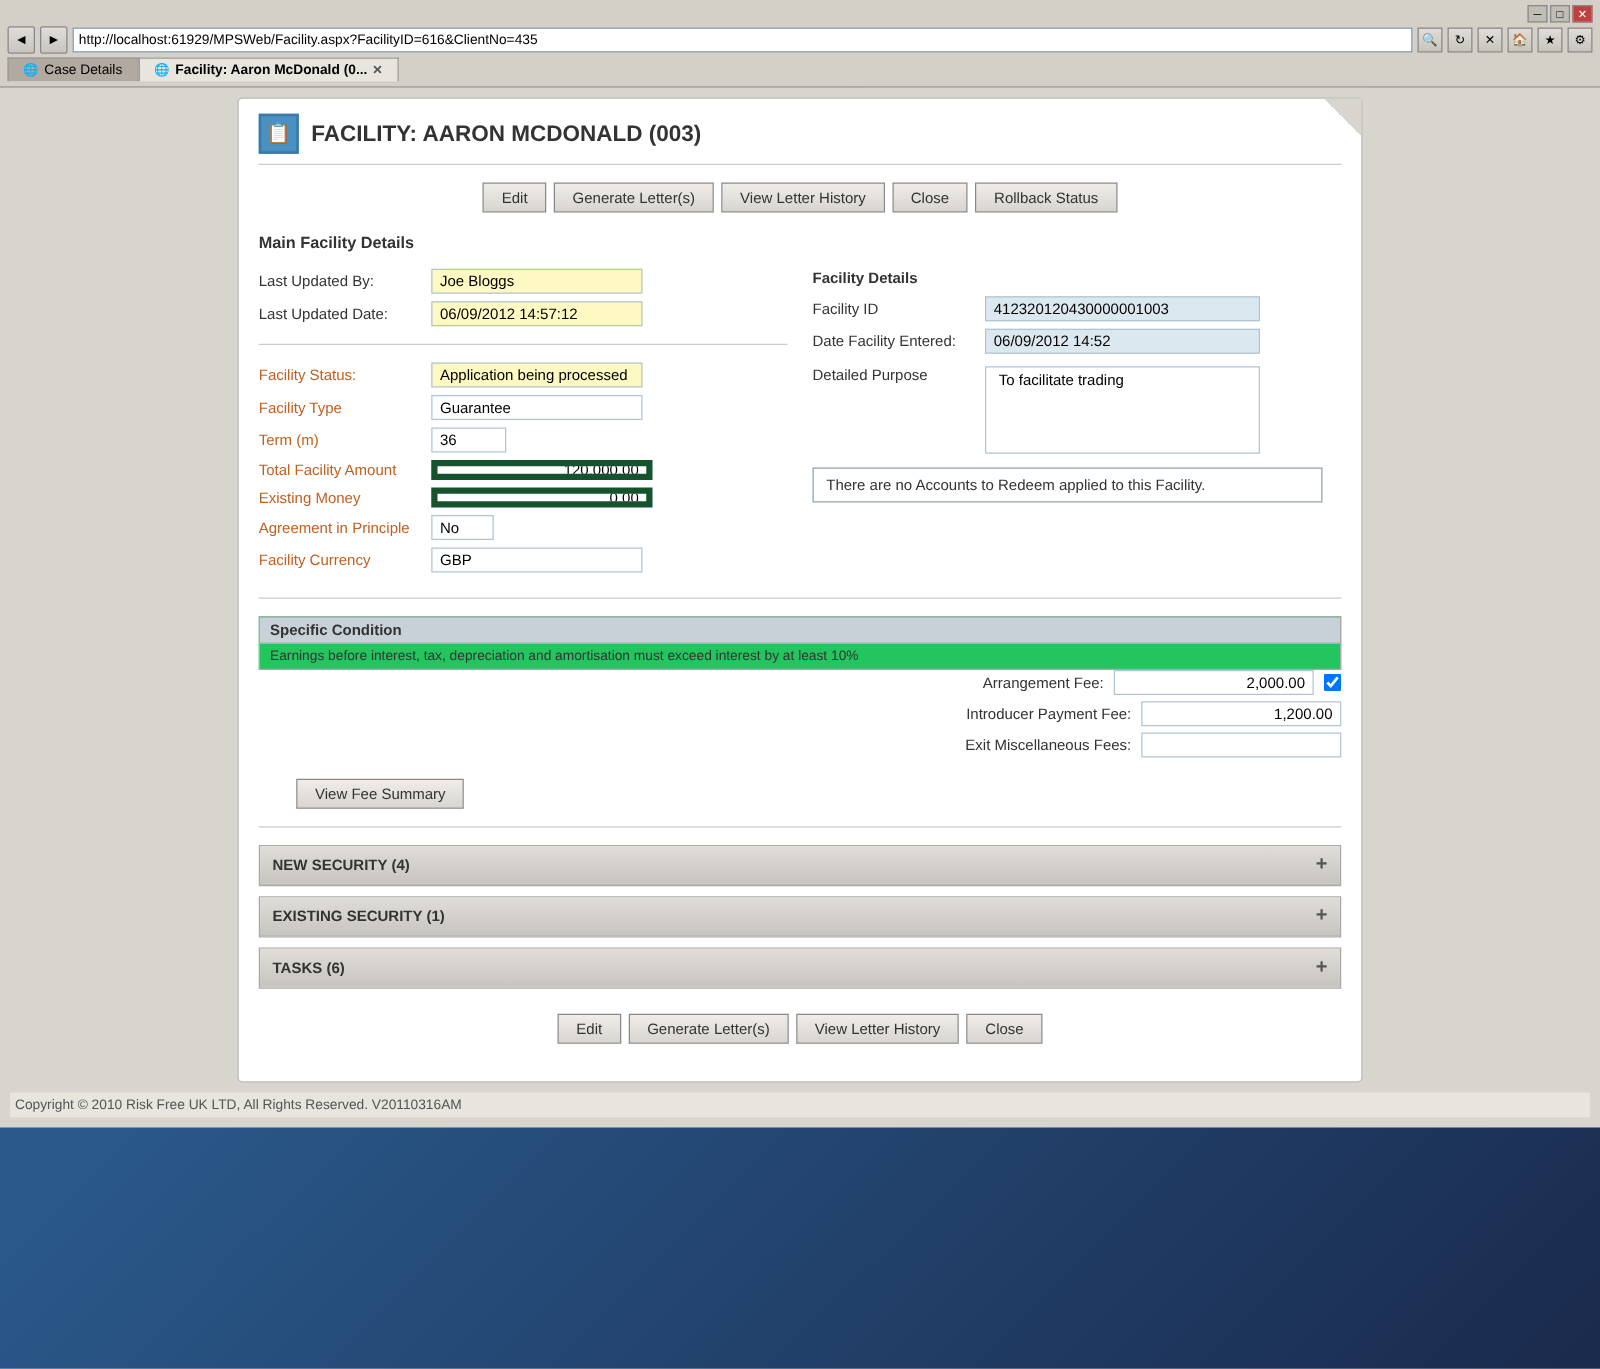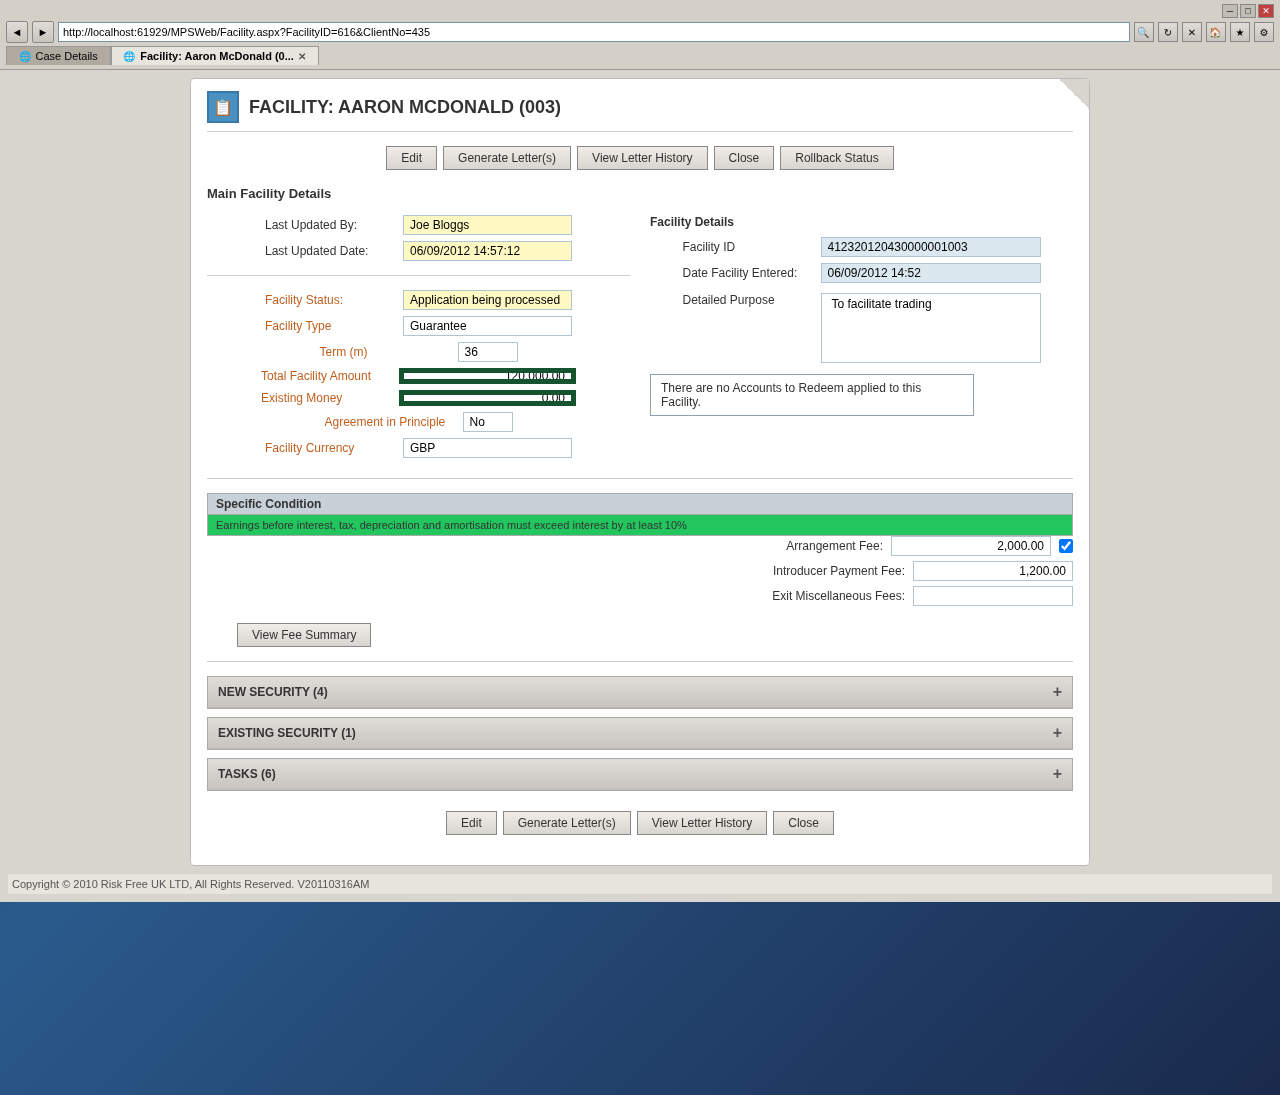--- a/index.html
+++ b/index.html
@@ -169,21 +169,20 @@
       margin-bottom: 12px;
     }
     .form-col-left { flex: 1; }
     .form-col-right { flex: 1; }
 
     .form-row {
       display: flex;
       align-items: center;
       margin-bottom: 6px;
       gap: 8px;
-      justify-content: center;
     }
     .form-label {
       color: #333;
       min-width: 130px;
       font-size: 12px;
     }
     .form-label-orange {
       color: #c06020;
       min-width: 130px;
       font-size: 12px;
@@ -241,21 +240,21 @@
       resize: none;
     }
 
     
     .no-accounts-box {
       border: 1px solid #90a0b0;
       padding: 6px 10px;
       background: white;
       font-size: 12px;
       color: #333;
-      width: 324px;
+      width: 408px;
       margin-top: 8px;
     }
 
     
     .divider {
       border: none;
       border-top: 1px solid #ccc;
       margin: 14px 0;
     }
 

